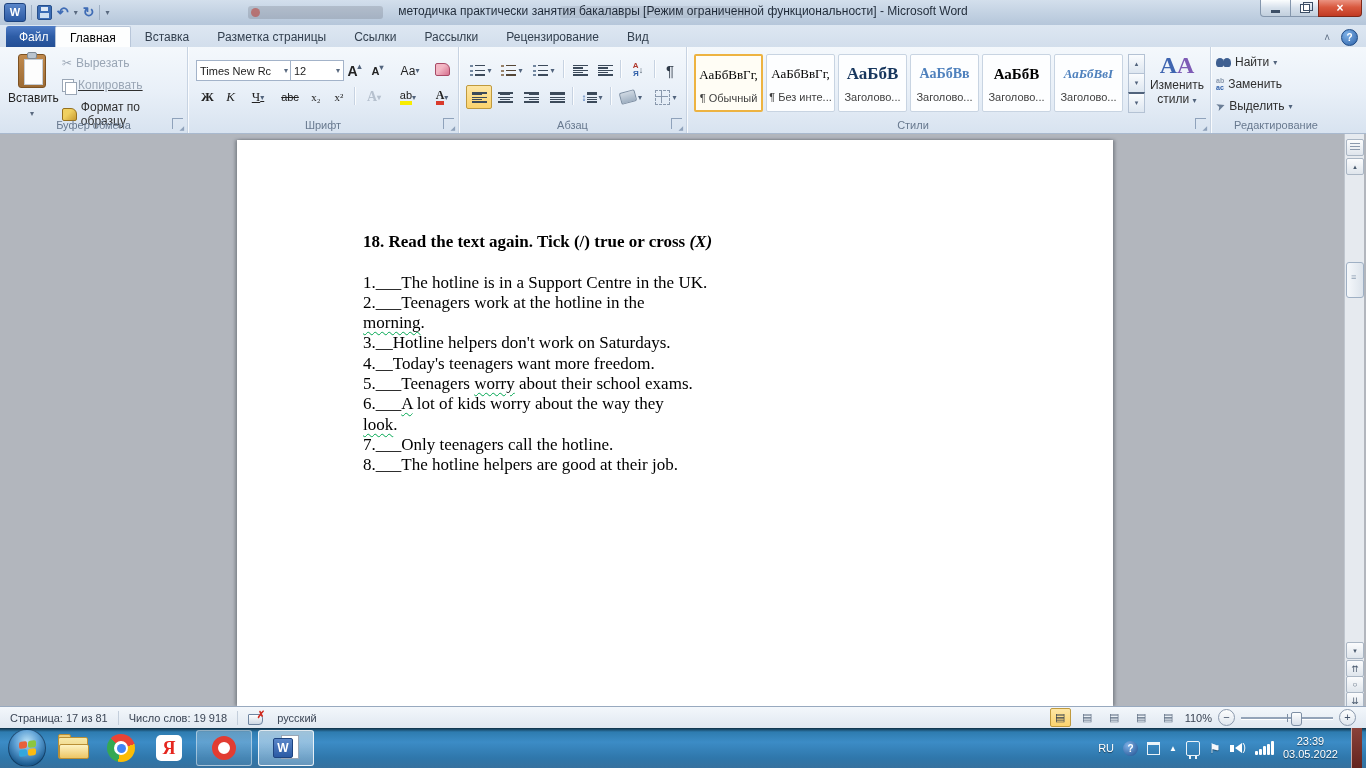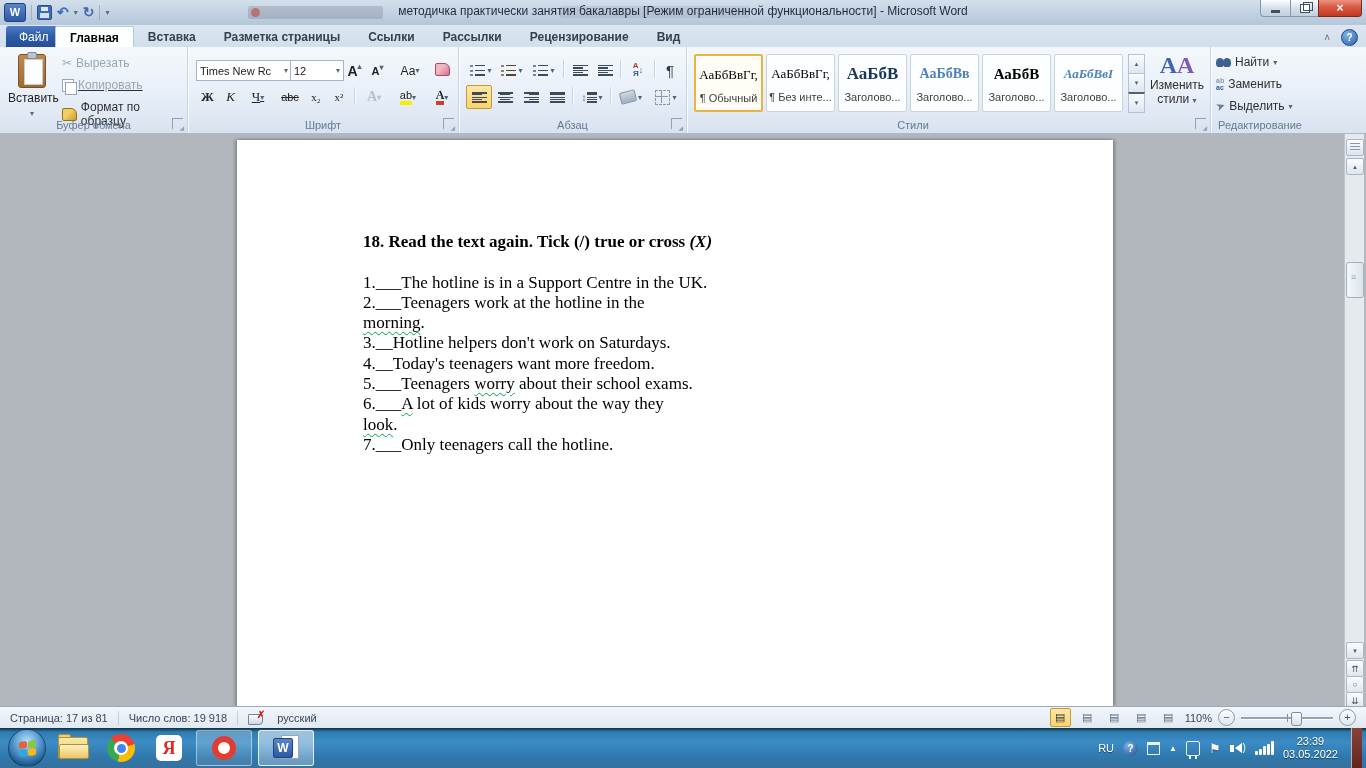--- a/index.html
+++ b/index.html
@@ -29,21 +29,21 @@
   .winbtn.cls{width:42px;border-radius:0 0 4px 0;background:linear-gradient(180deg,#eb9381,#d9593f 45%,#c13a23);
     color:#fff;font-weight:bold;font-size:12px;border-color:#7e2718;}
   .min-bar{width:9px;height:3px;background:#3d4f66;margin-top:6px;}
   .res-box{width:8px;height:7px;border:1px solid #3d4f66;position:relative;background:#fff;}
   .res-box:before{content:"";position:absolute;left:2px;top:-3px;width:8px;height:7px;border:1px solid #3d4f66;}
   
   .tabrow{position:absolute;left:0;top:25px;width:1366px;height:22px;
     background:linear-gradient(180deg,#dde7f2,#d2deec);}
   .tab-file{position:absolute;left:6px;top:1px;height:21px;padding:0 13px;display:flex;align-items:center;
     color:#fff;background:linear-gradient(180deg,#4e7cc7,#2d5ca6 50%,#244f95);border-radius:3px 3px 0 0;}
-  #tabs{position:absolute;left:55px;top:1px;height:21px;display:flex;font-weight:bold;}
+  #tabs{position:absolute;left:55px;top:1px;height:21px;display:flex;}
   .tab{height:21px;padding:0 14px;display:flex;align-items:center;color:#33404f;}
   .tab.active{background:#fdfefe;border:1px solid #b8c6d9;border-bottom:none;border-radius:2px 2px 0 0;color:#000;}
   .rib-collapse{position:absolute;right:36px;top:7px;color:#5a6a80;font-size:10px;}
   .help-circle{position:absolute;right:8px;top:4px;width:15px;height:15px;border-radius:50%;
     background:radial-gradient(circle at 35% 30%,#7fb2e8,#2d62a8);color:#fff;font-weight:bold;font-size:10px;
     display:flex;align-items:center;justify-content:center;border:1px solid #1d4a85;}
   
   .ribbon{position:absolute;left:0;top:47px;width:1366px;height:87px;
     background:linear-gradient(180deg,#f4f8fc 0%,#e9f0f8 50%,#d8e3f0 100%);border-bottom:1px solid #a9b9ce;box-sizing:border-box;}
   .rgroup{position:absolute;top:0;height:86px;border-right:1px solid #c7d3e2;box-shadow:1px 0 0 rgba(255,255,255,.8);}
@@ -418,21 +418,21 @@
         </div>
       <div class="chgstyles" style="left:460px;">
         <div class="aa-ic"><span class="a1">А</span><span class="a2">А</span></div>
         <div>Изменить</div>
         <div><span>стили</span> <span class="arr8">▾</span></div>
       </div>
       <div class="glabel" style="right:70px;">Стили</div>
       <div class="launcher"></div>
     </div>
 
-    <div class="rgroup" style="left:1210px;width:100px;border-right:none;box-shadow:none;">
+    <div class="rgroup" style="left:1210px;width:100px;border-right:none;box-shadow:none;padding-left:32px;">
       <div class="rbtn" style="left:6px;top:8px;">
         <span class="binoc"></span>
         <span>Найти</span>
         <span class="arr8">▾</span>
       </div>
       <div class="rbtn" style="left:6px;top:30px;">
         <span class="replace-ic"><span class="r1">ab</span><br><span class="r2">ac</span></span>
         <span>Заменить</span>
       </div>
       <div class="rbtn" style="left:6px;top:52px;">
@@ -451,20 +451,21 @@
           <div class="doc-line">&nbsp;</div>
           <div class="doc-line"><span class="seg">1.___The hotline is in a Support Centre in the UK.</span></div>
           <div class="doc-line"><span class="seg">2.___Teenagers work at the hotline in the</span></div>
           <div class="doc-line"><span class="seg g">morning</span><span class="seg">.</span></div>
           <div class="doc-line"><span class="seg">3.__Hotline helpers don't work on Saturdays.</span></div>
           <div class="doc-line"><span class="seg">4.__Today's teenagers want more freedom.</span></div>
           <div class="doc-line"><span class="seg">5.___Teenagers </span><span class="seg g">worry</span><span class="seg"> about their school exams.</span></div>
           <div class="doc-line"><span class="seg">6.___</span><span class="seg g">A</span><span class="seg"> lot of kids worry about the way they</span></div>
           <div class="doc-line"><span class="seg g">look</span><span class="seg">.</span></div>
           <div class="doc-line"><span class="seg">7.___Only teenagers call the hotline.</span></div>
+          <div class="doc-line"><span class="seg">8.___The hotline helpers are good at their job.</span></div>
         </div>
     </div>
     <div class="vscroll">
       <div class="sc-btn" style="top:5px;">
           <span class="ruler-ic"></span>
         </div>
       <div class="sc-btn" style="top:24px;">
           <span>▴</span>
         </div>
       <div class="sc-thumb" style="top:128px;"></div>

